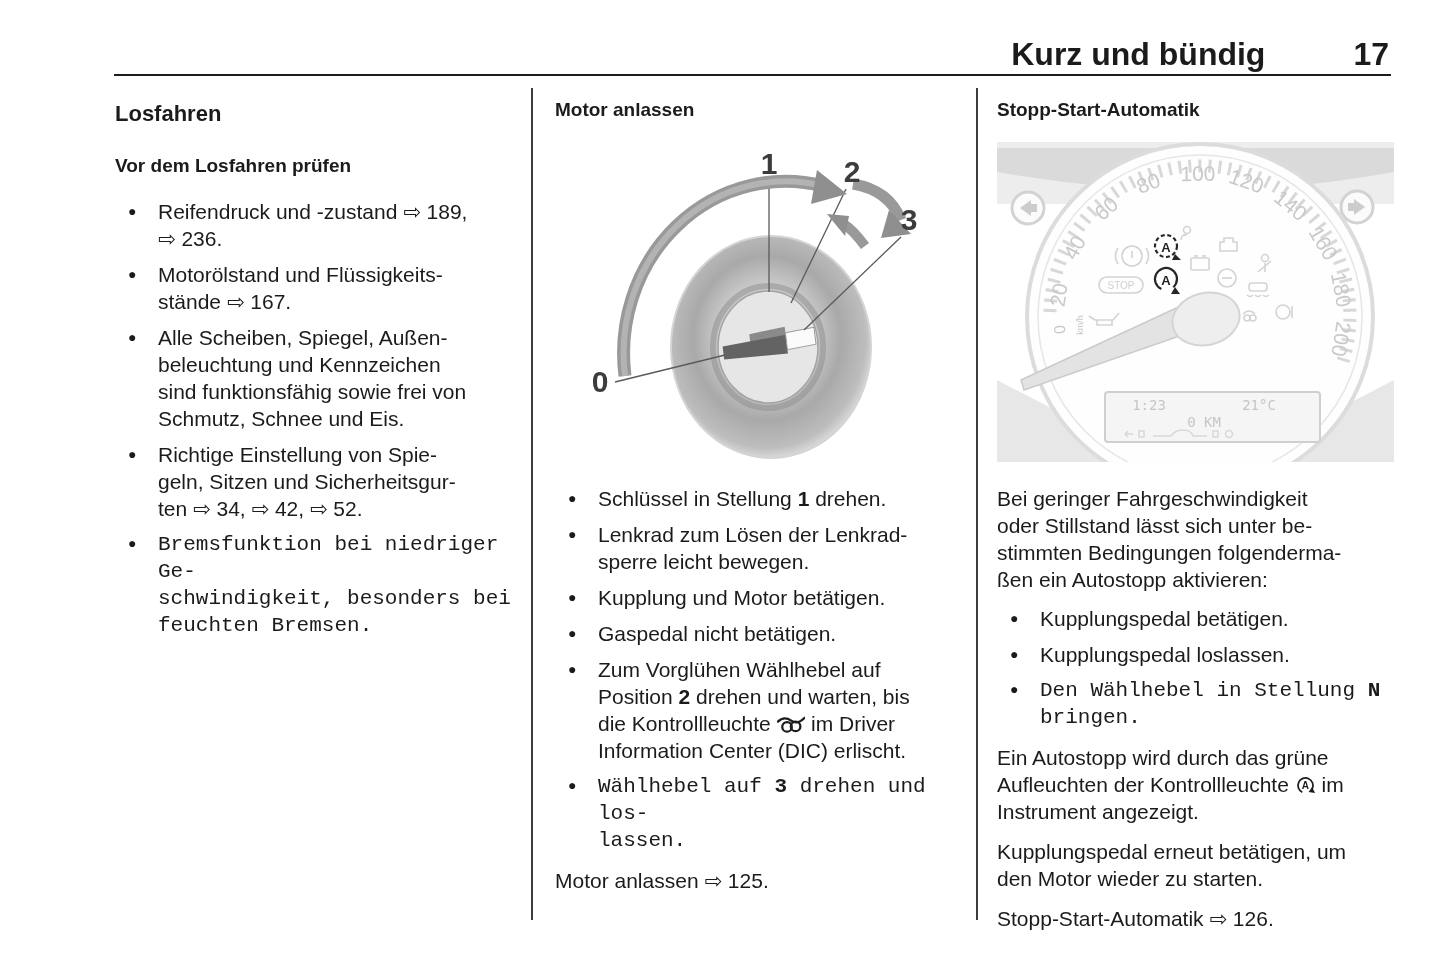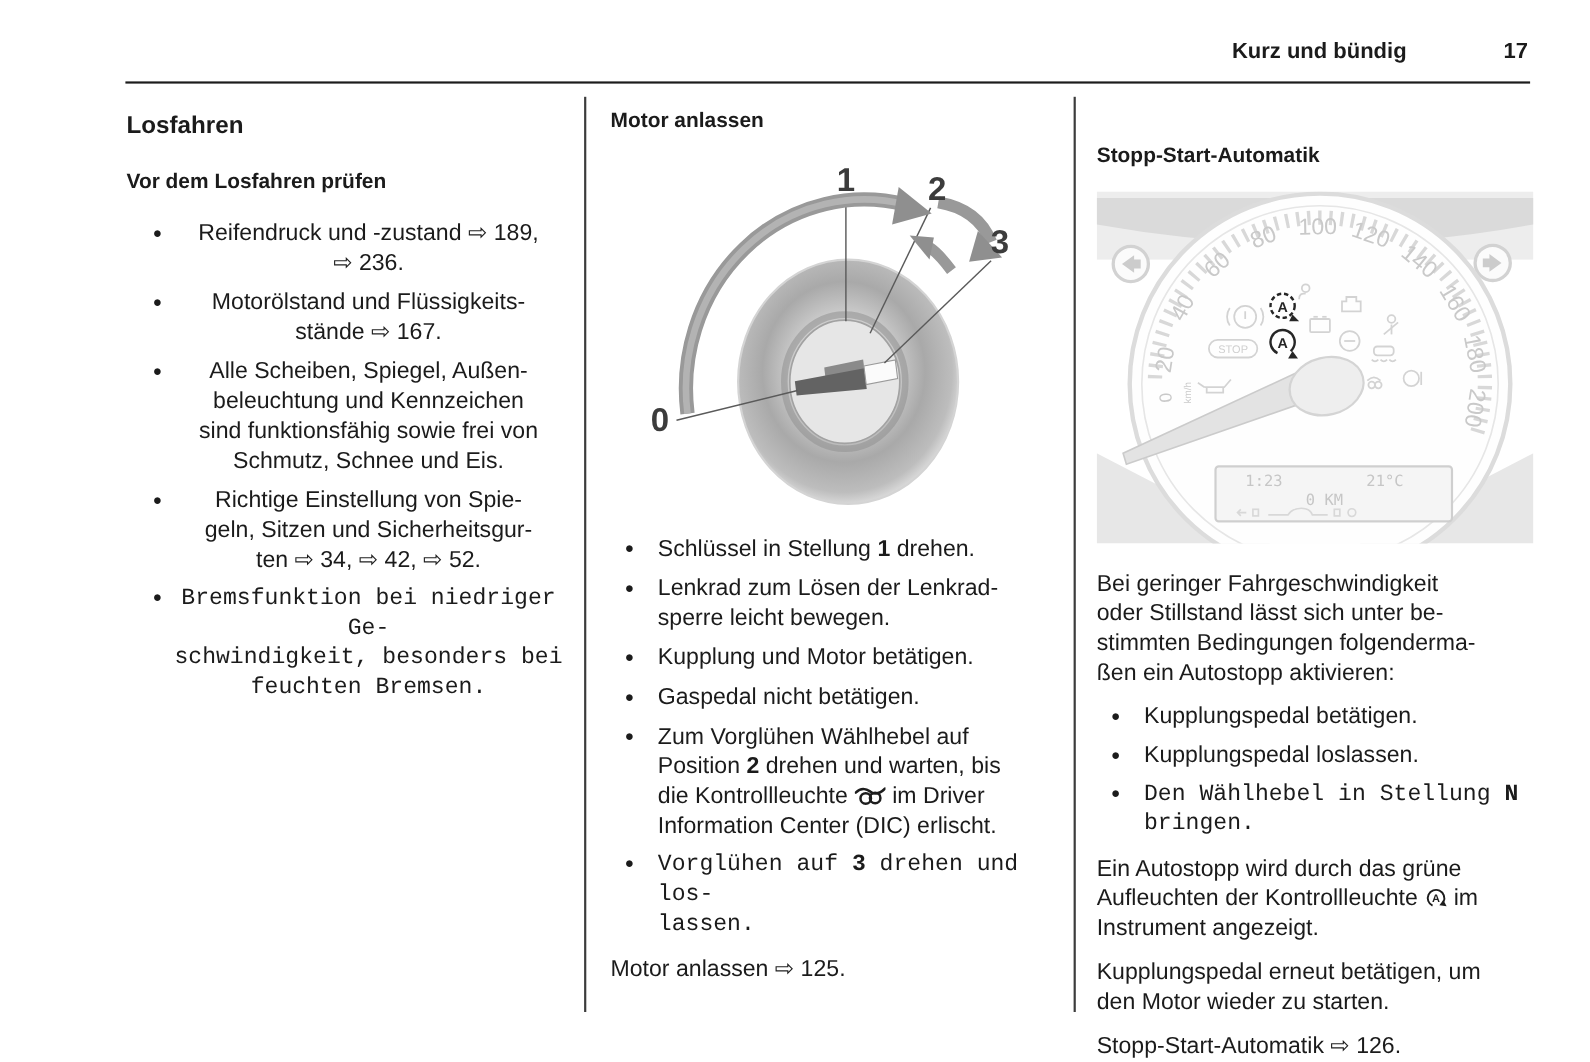--- a/index.html
+++ b/index.html
@@ -1,27 +1,27 @@
 <!DOCTYPE html>
 <html><head>
 <meta charset="utf-8">
 <style>
   html,body{margin:0;padding:0;background:#ffffff;}
   body{width:1445px;height:965px;position:relative;overflow:hidden;
        font-family:"Liberation Sans","DejaVu Sans",sans-serif;color:#1b1b1b;}
   .hdr{position:absolute;top:36px;left:115px;right:56px;display:flex;
        justify-content:flex-end;align-items:center;gap:88px;
-       font-size:20px;font-weight:bold;}
+       font-size:32px;font-weight:bold;}
   .hdr-rule{position:absolute;top:74px;left:114px;right:54px;height:0;
        border-top:2.5px solid #1c1c1c;}
   .vdiv{position:absolute;top:88px;height:832px;width:1.5px;background:#3c3c3c;}
   .col{position:absolute;top:95px;width:397px;}
   .col1{left:115px;}
   .col2{left:555px;}
-  .col3{left:997px;margin-top:32px;}
+  .col3{left:997px;}
   h1{font-size:22px;line-height:37px;font-weight:bold;margin:0 0 19px 0;}
   h2{font-size:19px;line-height:30px;font-weight:bold;margin:0 0 17px 0;}
   .illu{width:397px;height:320px;margin:0 0 0 0;}
   .illu svg{display:block;}
   ul.blist{list-style:none;margin:23px 0 0 0;padding:0;font-size:21px;line-height:27px;}
   ul.blist li{display:flex;margin:0 0 9px 0;}
   ul.blist li:last-child{margin-bottom:0;font-family:Liberation Mono, monospace;}
   .mk{flex:0 0 43px;padding-left:13px;box-sizing:border-box;font-size:14px;}
   .mk::before{content:"●";}
   .tx{white-space:pre-line;flex:1 1 auto;}
@@ -37,21 +37,21 @@
   <span>17</span>
 </div>
 <div class="hdr-rule"></div>
 
 <div class="vdiv" style="left:531px;"></div>
 <div class="vdiv" style="left:976px;"></div>
 
 <div class="col col1">
   <h1>Losfahren</h1>
   <h2>Vor dem Losfahren prüfen</h2>
-  <ul class="blist" style="margin-top:0;text-align:center;">
+  <ul class="blist" style="margin-top:0;">
     <li>
         <span class="mk"></span>
         <span class="tx">Reifendruck und -zustand ⇨ 189,
 ⇨ 236.</span>
       </li>
     <li>
         <span class="mk"></span>
         <span class="tx">Motorölstand und Flüssigkeits-
 stände ⇨ 167.</span>
       </li>
@@ -158,21 +158,21 @@
               <g fill="none" stroke="#1d1d1d" stroke-width="2.4" stroke-linecap="round">
                 <path d="M1 8 C7 2 12 5 15 7 C19 10 24 9 29 4"></path>
                 <circle cx="10.5" cy="13.5" r="5"></circle>
                 <circle cx="19.5" cy="13" r="5"></circle>
               </g>
             </svg></span><span> im Driver
 Information Center (DIC) erlischt.</span></span>
       </li>
     <li>
         <span class="mk"></span>
-        <span class="tx"><span>Vorglühen auf </span><b>3</b><span> drehen und los-
+        <span class="tx"><span>Wählhebel auf </span><b>3</b><span> drehen und los-
 lassen.</span></span>
       </li>
   </ul>
   <p class="body">Motor anlassen ⇨ 125.</p>
 </div>
 
 <div class="col col3">
   <h2>Stopp-Start-Automatik</h2>
   <div class="illu">
     <svg viewBox="0 0 397 320" width="397" height="320">

